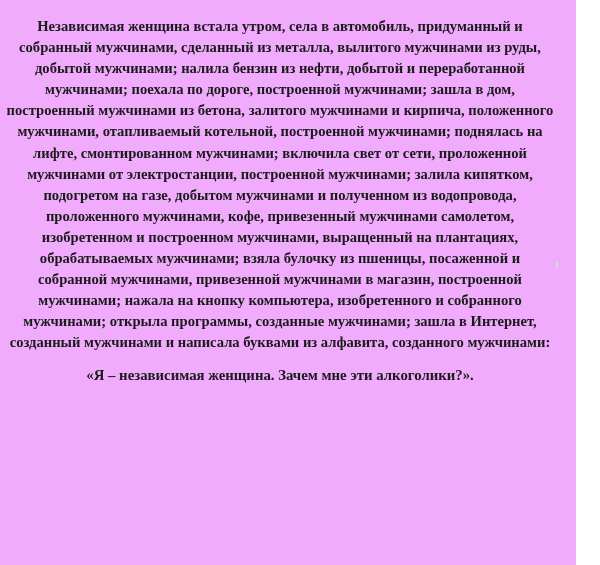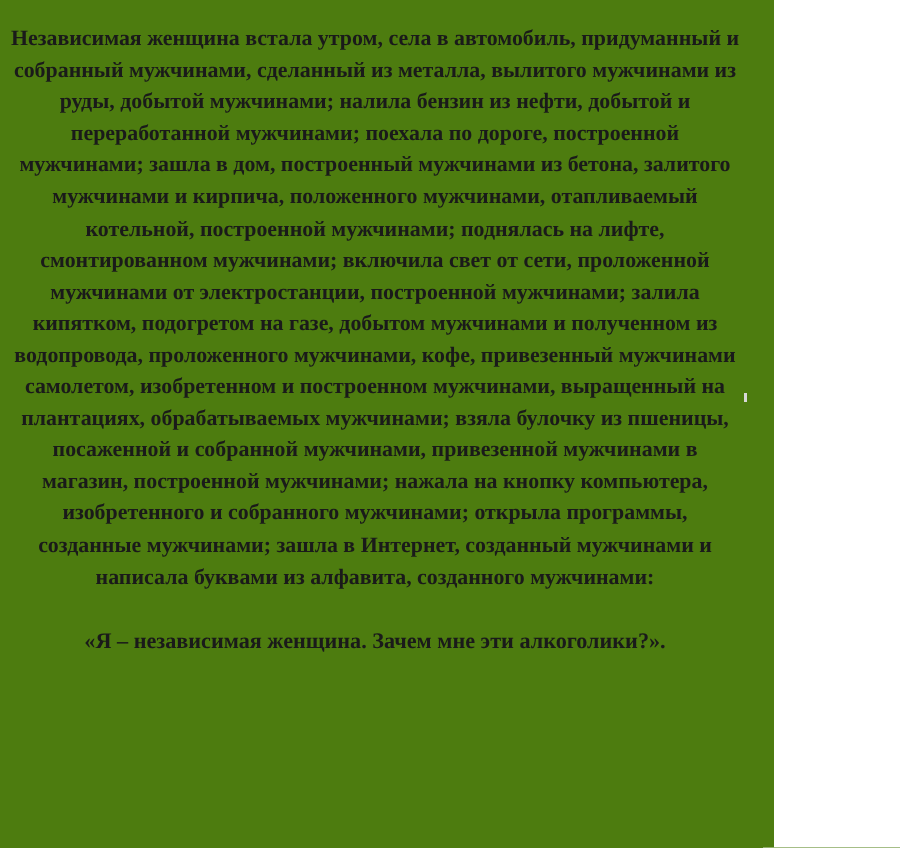--- a/index.html
+++ b/index.html
@@ -7,45 +7,45 @@
     padding: 0;
   }
   body {
     width: 600px;
     height: 565px;
     background: #ffffff;
     font-family: "Liberation Serif", serif;
     overflow: hidden;
   }
   .page {
-    width: 516px;
+    width: 576px;
     height: 565px;
     box-sizing: border-box;
     padding: 16px 22px 10px 6px;
-    background: #4d7c0f;
+    background: #f0abfc;
     position: relative;
   }
   .body-text {
     font-family: "Liberation Serif", serif;
     font-weight: bold;
     font-size: 14.6px;
     line-height: 21.1px;
     color: #1a1a1a;
     text-align: center;
     letter-spacing: 0px;
     white-space: pre-line;
   }
   .punchline {
     font-family: "Liberation Serif", serif;
     font-weight: bold;
     font-size: 14.8px;
     line-height: 21px;
     color: #1a1a1a;
     text-align: center;
-    margin-top: 22px;
+    margin-top: 11px;
     white-space: pre-line;
   }
   .speck {
     position: absolute;
     width: 2px;
     height: 6px;
     background: #d8d8d8;
     right: 18px;
     top: 262px;
   }

